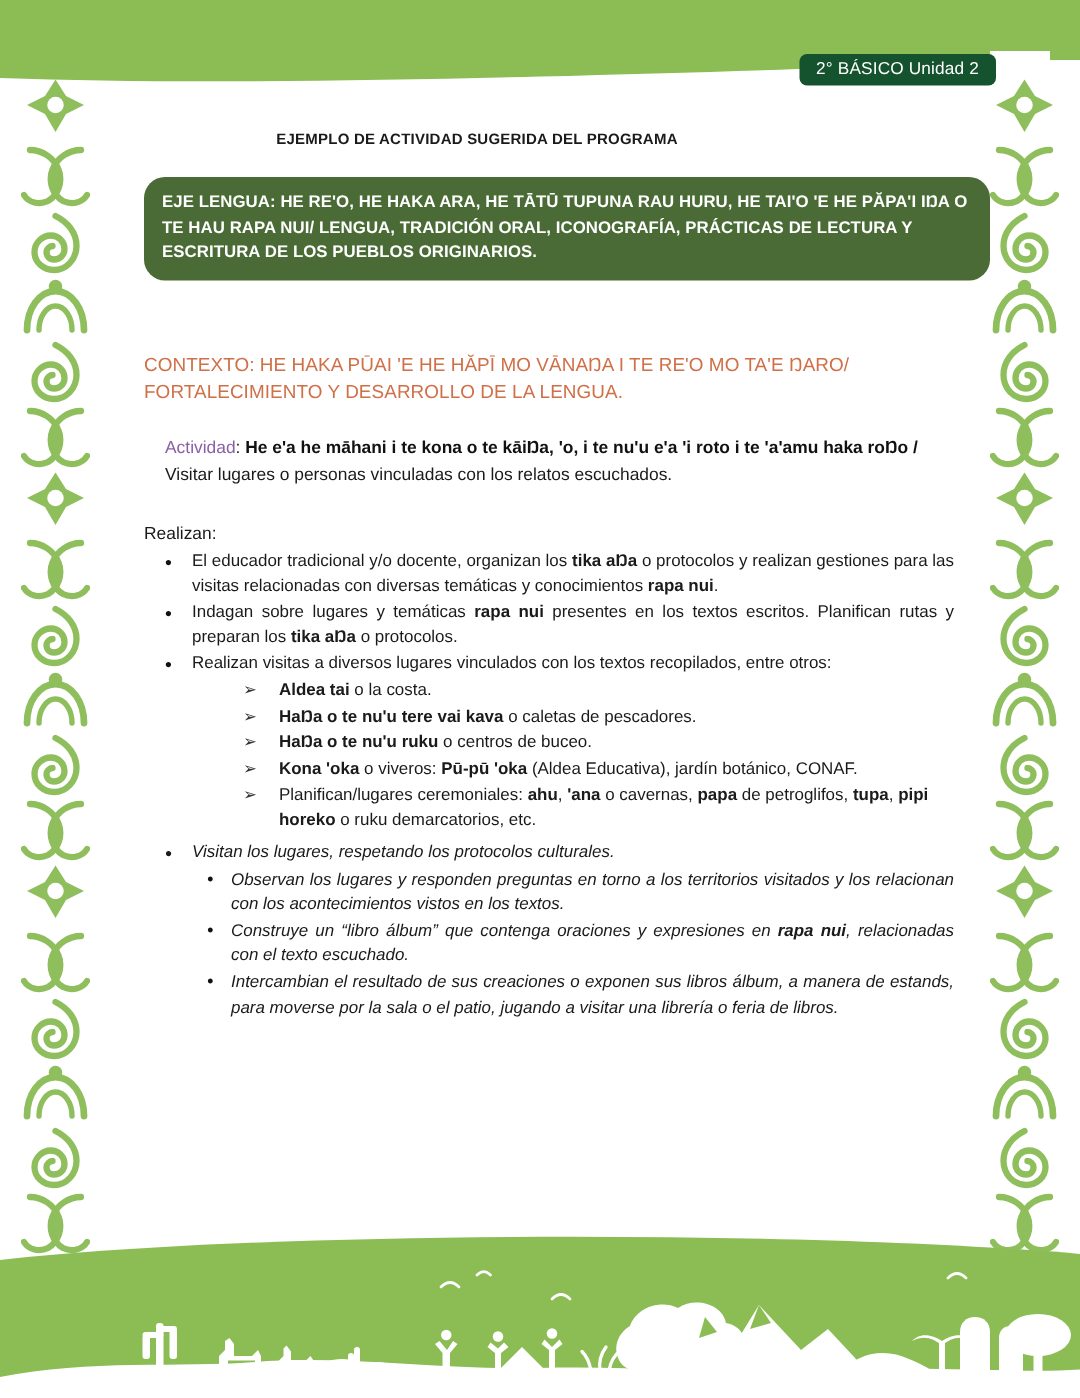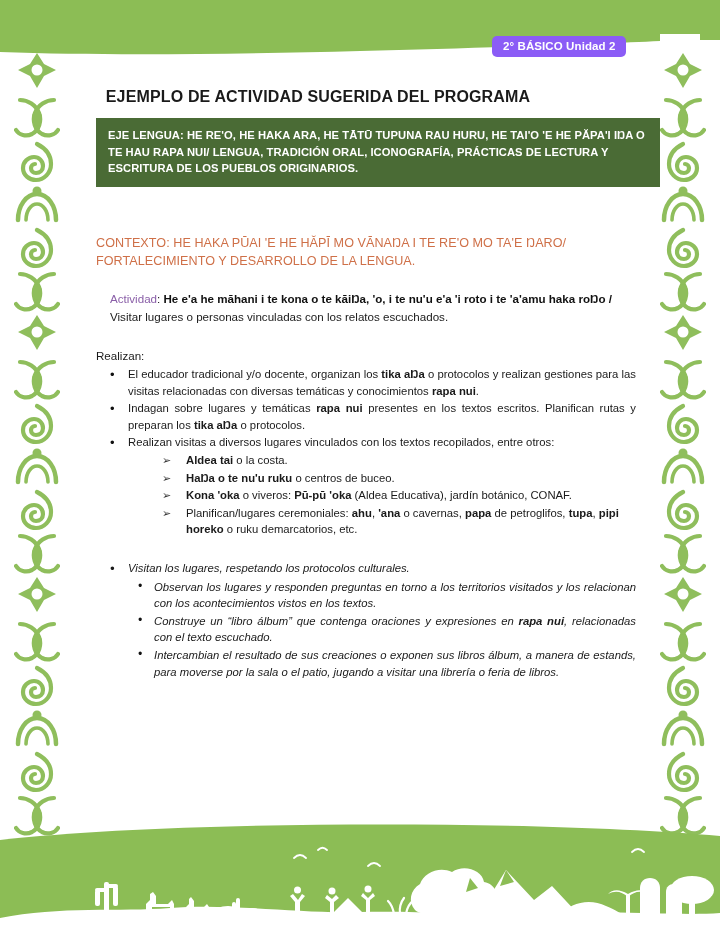--- a/index.html
+++ b/index.html
@@ -11,53 +11,54 @@
     position:relative;
   }
   #page{position:relative;width:720px;height:932px;overflow:hidden;background:#fff;}
 
   
   .top-band{position:absolute;top:0;left:0;width:720px;height:78px;overflow:hidden;pointer-events:none;}
   .top-band svg{display:block;}
 
   
   .unit-badge{
-    position:absolute;top:36px;left:492px;
-    background:#8b5cf6;color:#ffffff;
-    font-size:11.5px;font-weight:700;
+    position:absolute;top:36px;left:533px;
+    background:#14532d;color:#ffffff;
+    font-size:11.5px;font-weight:400;
     padding:4px 11px 5px 11px;border-radius:5px;
     letter-spacing:.1px;white-space:nowrap;z-index:6;
     font-family:"Liberation Sans", sans-serif;
   }
 
   
   .side-orn{position:absolute;top:52px;width:46px;height:790px;z-index:4;}
   .side-orn.left{left:14px;}
   .side-orn.right{right:14px;}
   .side-orn svg{display:block;}
 
   
   .bottom-band{position:absolute;left:0;bottom:0;width:720px;height:118px;z-index:5;overflow:hidden;}
   .bottom-band svg{display:block;}
 
   
   .content{position:absolute;left:0;top:0;width:720px;z-index:3;}
 
   .doc-title{
     position:absolute;top:88px;left:0;width:636px;text-align:center;
-    font-size:16px;font-weight:bold;color:#1a1a1a;letter-spacing:.15px;
+    font-size:10px;font-weight:bold;color:#1a1a1a;letter-spacing:.15px;
   }
 
   .axis-box{
     position:absolute;top:118px;left:96px;width:564px;
     background:#4a6b35;color:#ffffff;
     padding:9px 12px 10px 12px;
     box-sizing:border-box;
     font-size:11.2px;font-weight:bold;line-height:1.48;
     letter-spacing:.05px;
+    border-radius:14px;
   }
 
   .contexto{
     position:absolute;top:234px;left:96px;width:540px;
     color:#cf7048;font-size:12.6px;line-height:1.45;font-weight:400;
     letter-spacing:.05px;
   }
 
   .actividad{
     position:absolute;top:290px;left:110px;width:520px;
@@ -181,20 +182,21 @@
       <span class="lbl">Actividad</span><span>: </span><b>He e'a he māhani i te kona o te kāiŊa, 'o, i te nu'u e'a 'i roto i te 'a'amu haka roŊo / </b><span>Visitar lugares o personas vinculadas con los relatos escuchados.</span>
     </div>
 
     <div class="ejemplos-lbl">Realizan:</div>
 
     <ul class="lvl1" id="lvl1-list">
         <li><span>El educador tradicional y/o docente, organizan los </span><b>tika aŊa</b><span> o protocolos y realizan gestiones para las visitas relacionadas con diversas temáticas y conocimientos </span><b>rapa nui</b><span>.</span></li>
         <li><span>Indagan sobre lugares y temáticas </span><b>rapa nui</b><span> presentes en los textos escritos. Planifican rutas y preparan los </span><b>tika aŊa</b><span> o protocolos.</span></li>
         <li class="nojust"><span>Realizan visitas a diversos lugares vinculados con los textos recopilados, entre otros:</span><ul class="lvl2">
             <li><b>Aldea tai</b><span> o la costa.</span></li>
+            <li><b>HaŊa o te nu'u tere vai kava</b><span> o caletas de pescadores.</span></li>
             <li><b>HaŊa o te nu'u ruku</b><span> o centros de buceo.</span></li>
             <li><b>Kona 'oka</b><span> o viveros: </span><b>Pū-pū 'oka</b><span> (Aldea Educativa), jardín botánico, CONAF.</span></li>
             <li><span>Planifican/lugares ceremoniales: </span><b>ahu</b><span>, </span><b>'ana</b><span> o cavernas, </span><b>papa</b><span> de petroglifos, </span><b>tupa</b><span>, </span><b>pipi horeko</b><span> o ruku demarcatorios, etc.</span></li>
           </ul></li>
       </ul>
 
     <ul class="sub-wrap" id="sub-list">
         <li><span>Visitan los lugares, respetando los protocolos culturales.</span><ul class="lvl2b" style="margin-top: 2px;">
             <li><span>Observan los lugares y responden preguntas en torno a los territorios visitados y los relacionan con los acontecimientos vistos en los textos.</span></li>
             <li><span>Construye un “libro álbum” que contenga oraciones y expresiones en </span><b>rapa nui</b><span>, relacionadas con el texto escuchado.</span></li>

